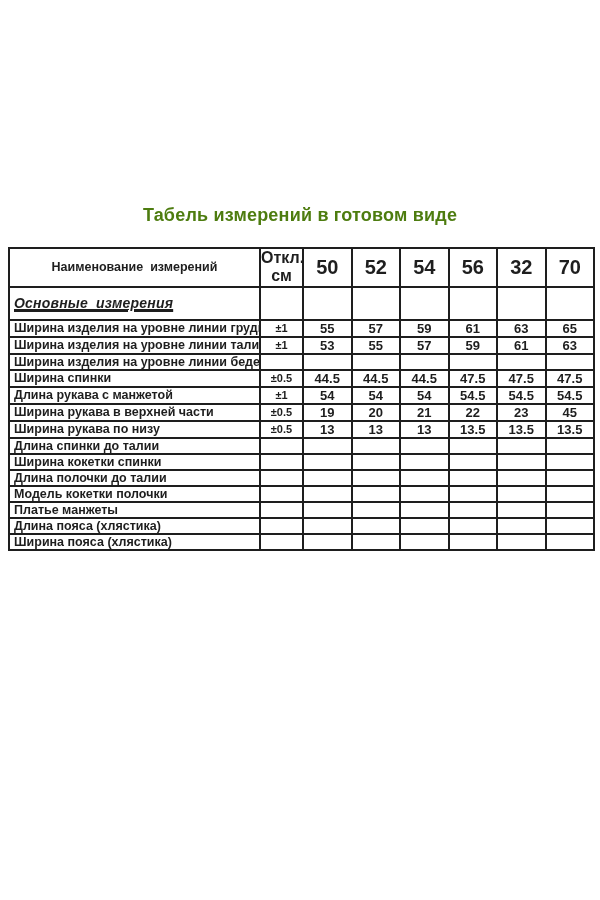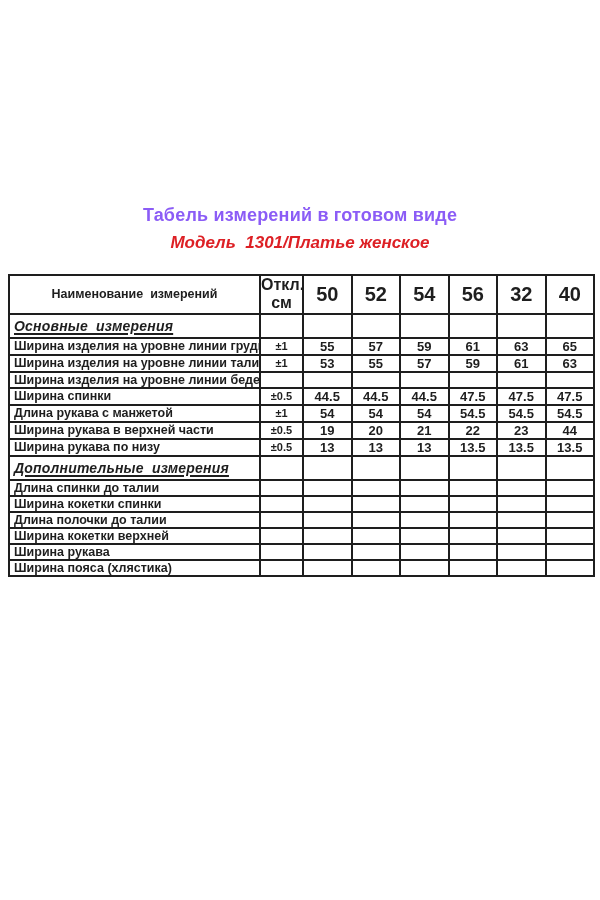--- a/index.html
+++ b/index.html
@@ -17,21 +17,21 @@
     height: 900px;
     background: #ffffff;
   }
   .titles {
     padding-top: 205px;
     text-align: center;
   }
   .doc-title {
     font-size: 18px;
     font-weight: 700;
-    color: #8b5cf6;
+    color: #4d7c0f;
     letter-spacing: 0.2px;
     white-space: pre;
   }
   .doc-subtitle {
     margin-top: 7px;
     font-size: 17px;
     font-weight: 600;
     font-style: italic;
     color: #dd2025;
     white-space: pre;
@@ -62,21 +62,21 @@
     font-size: 16px;
     font-weight: 700;
     text-align: center;
     line-height: 1.15;
   }
   th.h-size {
     font-size: 20px;
     font-weight: 700;
     text-align: center;
   }
-  tr.row-section td { height: 24px; }
+  tr.row-section td { height: 33px; text-decoration: underline; }
   tr.row-data td    { height: 15.5px; }
   td.cell-name {
     padding-left: 4px;
     font-size: 12.5px;
     font-weight: 700;
     text-align: left;
     white-space: nowrap;
   }
   td.cell-name .section-text {
     font-size: 14px;
@@ -98,21 +98,20 @@
     font-weight: 700;
     text-align: center;
   }
 </style>
 </head>
 <body>
 
 <div class="page">
   <div class="titles">
     <div class="doc-title">Табель измерений в готовом виде</div>
-    <div class="doc-subtitle">Модель  1301/Платье женское</div>
   </div>
 
   <table class="meas">
     <colgroup>
       <col class="c-name">
       <col class="c-dev">
       <col class="c-size">
         <col class="c-size">
         <col class="c-size">
       <col class="c-size">
@@ -124,21 +123,21 @@
         <th class="h-name">Наименование  измерений</th>
         <th class="h-dev">
           <div>Откл.</div>
           <div>см</div>
         </th>
         <th class="h-size">50</th>
         <th class="h-size">52</th>
         <th class="h-size">54</th>
         <th class="h-size">56</th>
         <th class="h-size">32</th>
-        <th class="h-size">40</th>
+        <th class="h-size">70</th>
       </tr>
     </thead>
     <tbody id="table-body">
         <tr class="row-section">
           <td class="cell-name"><span class="section-text">Основные  измерения</span></td>
           <td class="cell-dev"></td>
           <td class="cell-val"></td>
           <td class="cell-val"></td>
           <td class="cell-val"></td>
           <td class="cell-val"></td>
@@ -196,42 +195,32 @@
           <td class="cell-val">54.5</td>
         </tr>
         <tr class="row-data">
           <td class="cell-name">Ширина рукава в верхней части</td>
           <td class="cell-dev">±0.5</td>
           <td class="cell-val">19</td>
           <td class="cell-val">20</td>
           <td class="cell-val">21</td>
           <td class="cell-val">22</td>
           <td class="cell-val">23</td>
-          <td class="cell-val">44</td>
+          <td class="cell-val">45</td>
         </tr>
         <tr class="row-data">
           <td class="cell-name">Ширина рукава по низу</td>
           <td class="cell-dev">±0.5</td>
           <td class="cell-val">13</td>
           <td class="cell-val">13</td>
           <td class="cell-val">13</td>
           <td class="cell-val">13.5</td>
           <td class="cell-val">13.5</td>
           <td class="cell-val">13.5</td>
         </tr>
-        <tr class="row-section">
-          <td class="cell-name"><span class="section-text">Дополнительные  измерения</span></td>
-          <td class="cell-dev"></td>
-          <td class="cell-val"></td>
-          <td class="cell-val"></td>
-          <td class="cell-val"></td>
-          <td class="cell-val"></td>
-          <td class="cell-val"></td>
-          <td class="cell-val"></td>
-        </tr>
         <tr class="row-data">
           <td class="cell-name">Длина спинки до талии</td>
           <td class="cell-dev"></td>
           <td class="cell-val"></td>
           <td class="cell-val"></td>
           <td class="cell-val"></td>
           <td class="cell-val"></td>
           <td class="cell-val"></td>
           <td class="cell-val"></td>
         </tr>
@@ -249,31 +238,41 @@
           <td class="cell-name">Длина полочки до талии</td>
           <td class="cell-dev"></td>
           <td class="cell-val"></td>
           <td class="cell-val"></td>
           <td class="cell-val"></td>
           <td class="cell-val"></td>
           <td class="cell-val"></td>
           <td class="cell-val"></td>
         </tr>
         <tr class="row-data">
-          <td class="cell-name">Ширина кокетки верхней</td>
-          <td class="cell-dev"></td>
-          <td class="cell-val"></td>
-          <td class="cell-val"></td>
-          <td class="cell-val"></td>
-          <td class="cell-val"></td>
-          <td class="cell-val"></td>
-          <td class="cell-val"></td>
-        </tr>
-        <tr class="row-data">
-          <td class="cell-name">Ширина рукава</td>
+          <td class="cell-name">Модель кокетки полочки</td>
+          <td class="cell-dev"></td>
+          <td class="cell-val"></td>
+          <td class="cell-val"></td>
+          <td class="cell-val"></td>
+          <td class="cell-val"></td>
+          <td class="cell-val"></td>
+          <td class="cell-val"></td>
+        </tr>
+        <tr class="row-data">
+          <td class="cell-name">Платье манжеты</td>
+          <td class="cell-dev"></td>
+          <td class="cell-val"></td>
+          <td class="cell-val"></td>
+          <td class="cell-val"></td>
+          <td class="cell-val"></td>
+          <td class="cell-val"></td>
+          <td class="cell-val"></td>
+        </tr>
+        <tr class="row-data">
+          <td class="cell-name">Длина пояса (хлястика)</td>
           <td class="cell-dev"></td>
           <td class="cell-val"></td>
           <td class="cell-val"></td>
           <td class="cell-val"></td>
           <td class="cell-val"></td>
           <td class="cell-val"></td>
           <td class="cell-val"></td>
         </tr>
         <tr class="row-data">
           <td class="cell-name">Ширина пояса (хлястика)</td>

